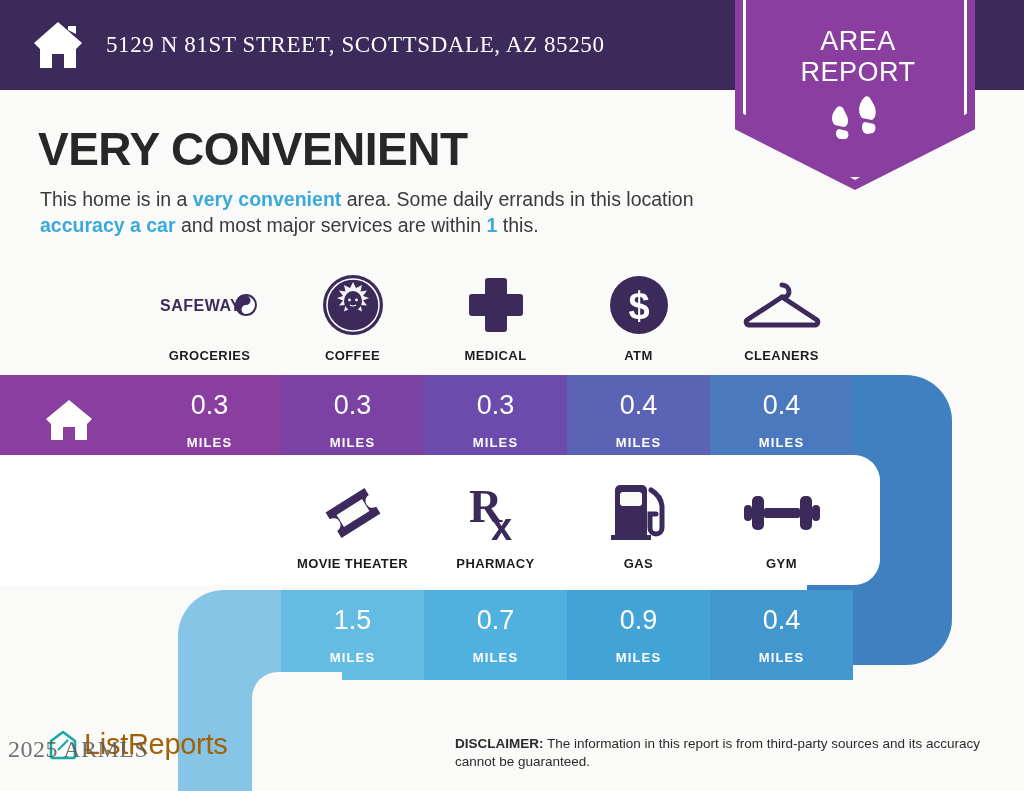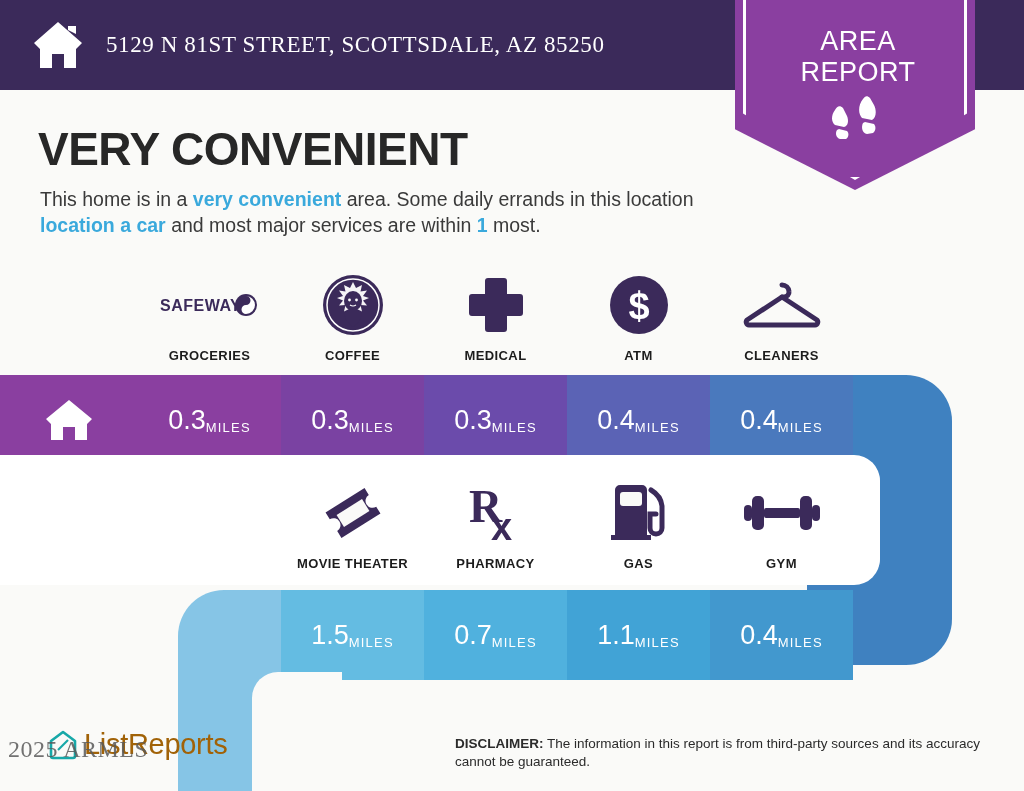--- a/index.html
+++ b/index.html
@@ -51,24 +51,24 @@
     font-size: 46px; font-weight: bold; color: #272727; letter-spacing: -0.5px;
   }
   .subtitle {
     position: absolute; left: 40px; top: 186px; width: 700px;
     font-size: 19.5px; line-height: 26px; color: #3A3A3A;
   }
   .hl { color: #3AA9DC; font-weight: bold; }
 
   
   .ribbon { position: absolute; left: 0; top: 375px; width: 1024px; height: 420px; }
-  .seg { position: absolute; display: flex; flex-direction: row;
+  .seg { position: absolute; display: flex; flex-direction: column;
          align-items: center; justify-content: center; color: #FFFFFF; }
   .seg .val { font-size: 27px; line-height: 29px; font-weight: 400; }
-  .seg .unit { font-size: 13px; letter-spacing: 1.2px; margin-top: 15px; }
+  .seg .unit { font-size: 13px; letter-spacing: 1.2px; margin-top: 15px; font-weight: bold; }
 
   .turn-right {
     position: absolute; left: 807px; top: 0px; width: 145px; height: 290px;
     background: #3F81C0;
     border-top-right-radius: 46px; border-bottom-right-radius: 46px;
   }
   .turn-right-mask {
     position: absolute; left: 807px; top: 82px; width: 73px; height: 126px;
     background: #FFFFFF; border-top-right-radius: 26px; border-bottom-right-radius: 26px;
   }
@@ -129,21 +129,21 @@
     <svg class="badge-feet" width="56" height="52" viewBox="0 0 56 52">
       <path d="M8 14 C4 19 4 26 8 29 L17 31 C21 30 22 25 20 20 L16 12 C13 9 10 10 8 14 Z" fill="#fff"></path>
       <path d="M10 34 C8 37 9 42 13 43 L19 43 C22 41 22 37 20 35 L12 33 Z" fill="#fff"></path>
       <path d="M36 3 C31 9 31 18 35 22 L45 24 C49 22 50 15 47 9 L43 2 C40 -1 38 0 36 3 Z" fill="#fff"></path>
       <path d="M36 27 C34 31 35 37 40 38 L46 37 C49 35 49 30 47 28 L38 26 Z" fill="#fff"></path>
     </svg>
   </div>
 
   <div class="title">VERY CONVENIENT</div>
   <div class="subtitle">
-    <span>This home is in a </span><span class="hl">very convenient</span><span> area. Some daily errands in this location </span><span class="hl">location a car</span><span> and most major services are within </span><span class="hl">1</span><span> most.</span>
+    <span>This home is in a </span><span class="hl">very convenient</span><span> area. Some daily errands in this location </span><span class="hl">accuracy a car</span><span> and most major services are within </span><span class="hl">1</span><span> this.</span>
   </div>
 
   <div class="icon-row" style="left:138px; top:272px;">
     <div class="icon-cell" style="width:143px;">
       <div class="icon-art">
         <svg width="100" height="24" viewBox="0 0 100 24">
           <text x="0" y="18" font-family="Liberation Sans, sans-serif" font-size="16" font-weight="bold" fill="#3B2A5A" letter-spacing="0.5">SAFEWAY</text>
           <circle cx="86" cy="12" r="11" fill="#3B2A5A"></circle>
           <path d="M86 3 a9 9 0 0 1 0 18 a4.5 4.5 0 0 1 0 -9 a4.5 4.5 0 0 0 0 -9 Z" fill="#fff"></path>
         </svg>
@@ -228,21 +228,21 @@
 
     <div class="seg" style="left:281px; top:215px; width:143px; height:90px; background:#64BCE2;">
       <div class="val">1.5</div>
       <div class="unit">MILES</div>
     </div>
     <div class="seg" style="left:424px; top:215px; width:143px; height:90px; background:#50B1DE;">
       <div class="val">0.7</div>
       <div class="unit">MILES</div>
     </div>
     <div class="seg" style="left:567px; top:215px; width:143px; height:90px; background:#41A3D6;">
-      <div class="val">1.1</div>
+      <div class="val">0.9</div>
       <div class="unit">MILES</div>
     </div>
     <div class="seg" style="left:710px; top:215px; width:143px; height:90px; background:#4298CE;">
       <div class="val">0.4</div>
       <div class="unit">MILES</div>
     </div>
 
     <div class="turn-left-mask"></div>
 
     <div class="icon-card"></div>

